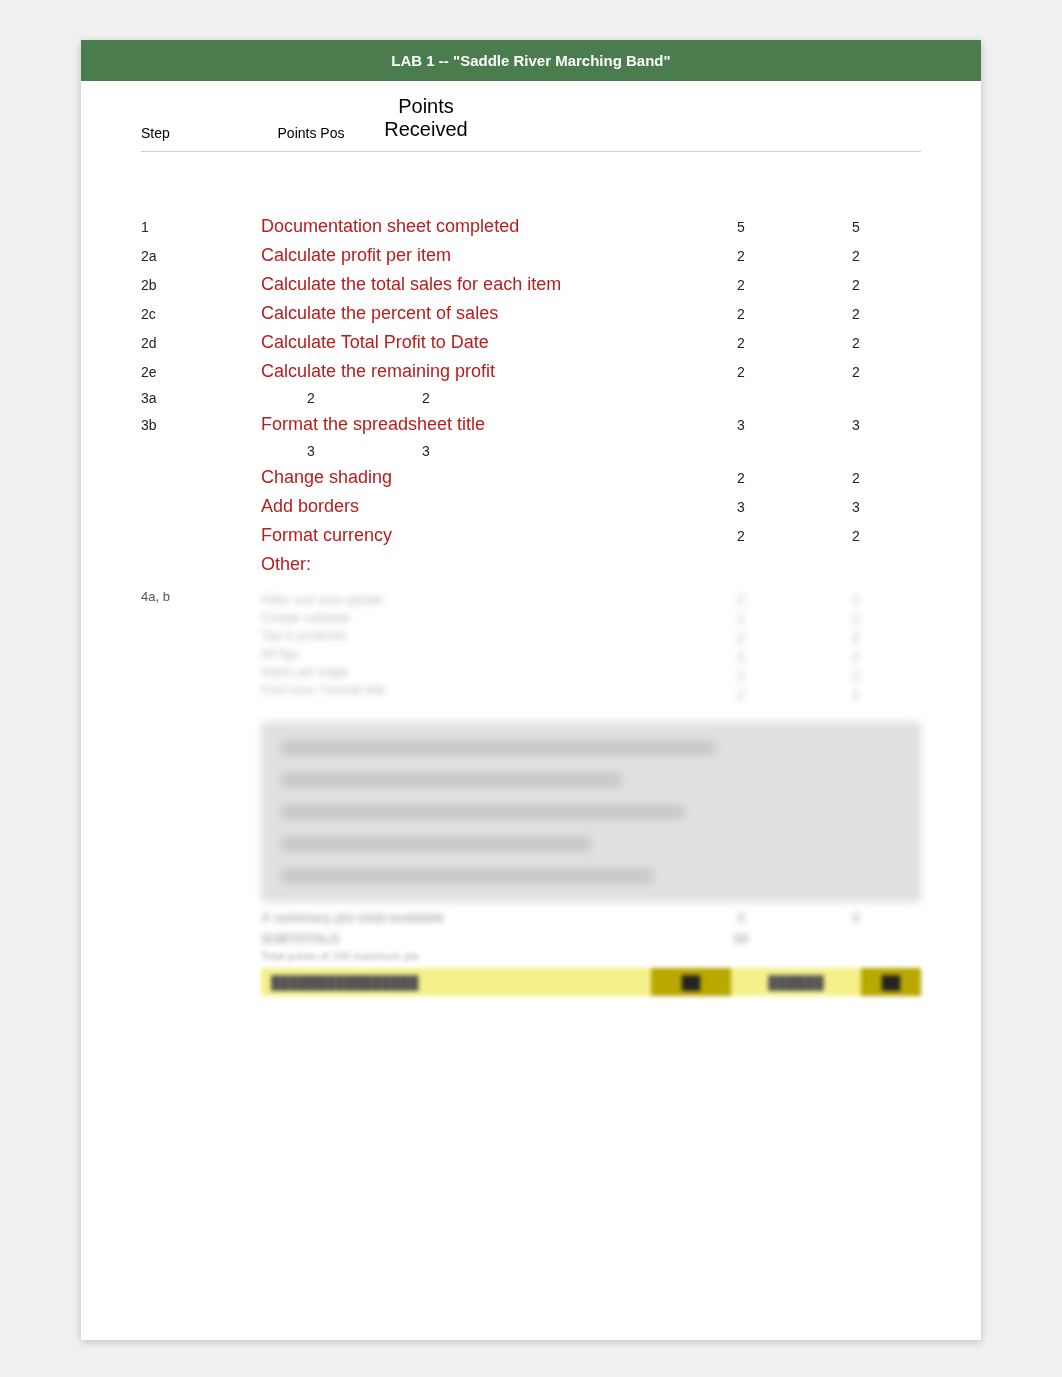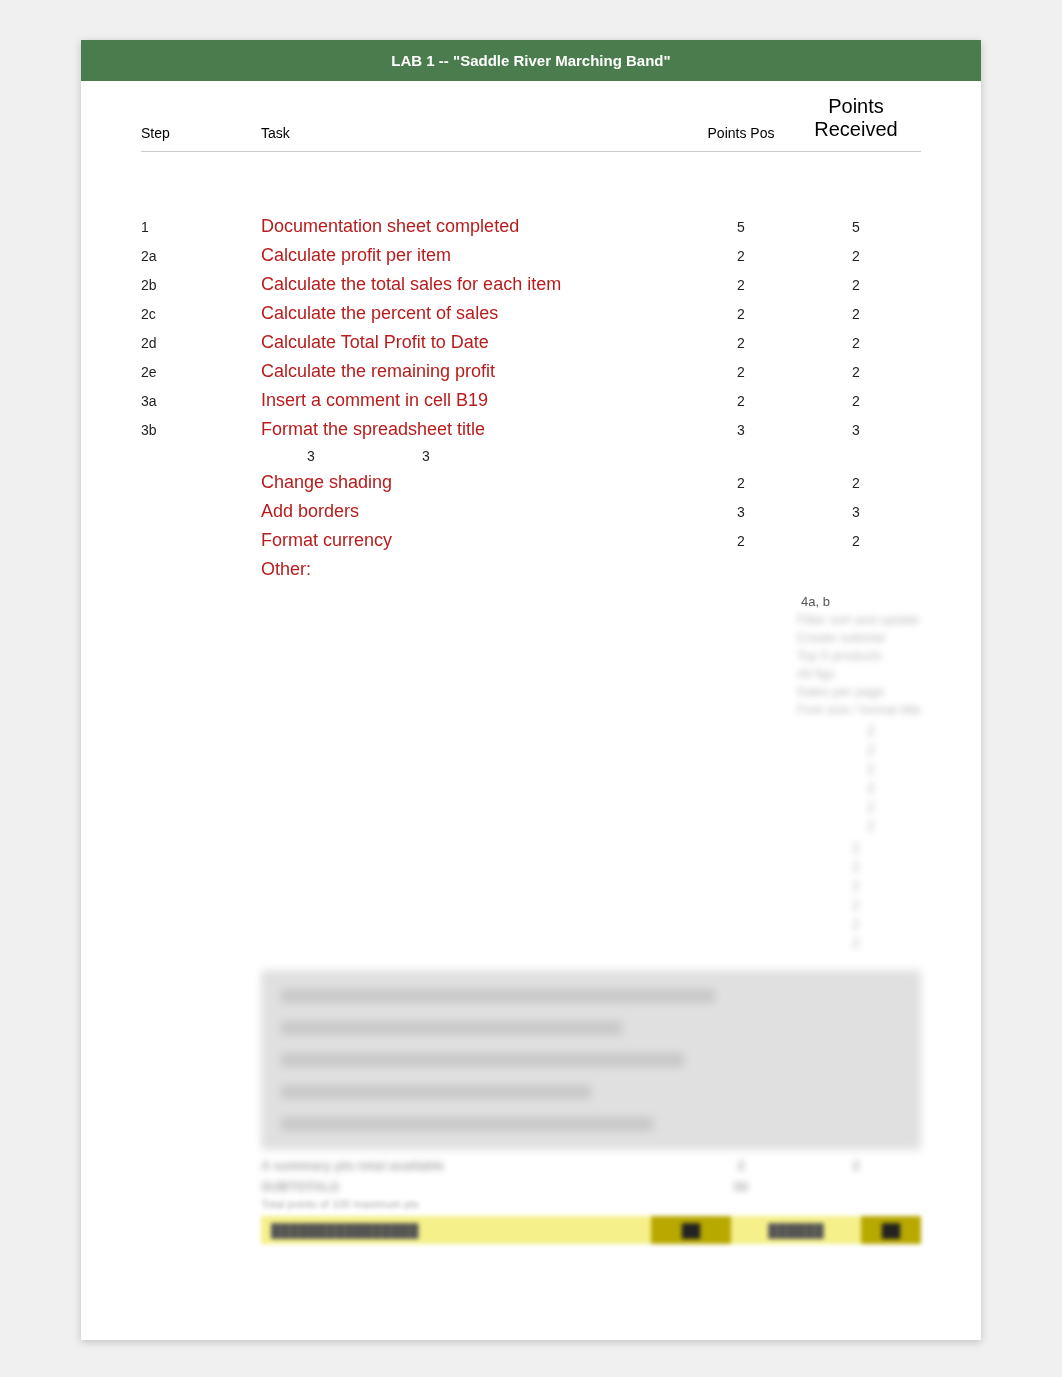--- a/index.html
+++ b/index.html
@@ -138,21 +138,20 @@
 
 <div class="page">
   <div class="header-bar">
     <span class="title">LAB 1 -- "Saddle River Marching Band"</span>
   </div>
 
   <div class="content">
 
     <div class="col-headers">
       <div class="col-step">Step</div>
-      <div class="col-task">Task</div>
       <div class="col-points-pos">Points Pos</div>
       <div class="col-points-received">Points Received</div>
     </div>
 
     <div class="spacer"></div>
 
     <div class="table-body">
 
       <div class="row">
         <div class="step">1</div>
@@ -191,21 +190,20 @@
 
       <div class="row">
         <div class="step">2e</div>
         <div class="task">Calculate the remaining profit</div>
         <div class="pts-pos">2</div>
         <div class="pts-recv">2</div>
       </div>
 
       <div class="row">
         <div class="step">3a</div>
-        <div class="task">Insert a comment in cell B19</div>
         <div class="pts-pos">2</div>
         <div class="pts-recv">2</div>
       </div>
 
       <div class="row">
         <div class="step">3b</div>
         <div class="task">Format the spreadsheet  title</div>
         <div class="pts-pos">3</div>
         <div class="pts-recv">3</div>
       </div>
@@ -239,21 +237,21 @@
 
       <div class="row">
         <div class="step"></div>
         <div class="task">Other:</div>
         <div class="pts-pos"></div>
         <div class="pts-recv"></div>
       </div>
 
       <div class="section-4">
 
-        <div class="row blurred-row" style="align-items: flex-end; margin-top:6px;flex-direction:column;">
+        <div class="row blurred-row" style="align-items: flex-start; margin-top:6px;">
           <div class="step" style="filter:blur(0); color:#555; font-size:13px;">4a, b</div>
           <div style="flex:1;">
             <div style="filter:blur(3px); color:#bbb; font-size:13px; margin:3px 0;">Filter sort and update</div>
             <div style="filter:blur(3px); color:#bbb; font-size:13px; margin:3px 0;">Create subtotal</div>
             <div style="filter:blur(3px); color:#bbb; font-size:13px; margin:3px 0;">Top 5 products</div>
             <div style="filter:blur(3px); color:#bbb; font-size:13px; margin:3px 0;">All figs</div>
             <div style="filter:blur(3px); color:#bbb; font-size:13px; margin:3px 0;">Sales per page</div>
             <div style="filter:blur(3px); color:#bbb; font-size:13px; margin:3px 0;">Font size / format title</div>
           </div>
           <div class="pts-pos" style="filter:blur(3px); color:#bbb;">

